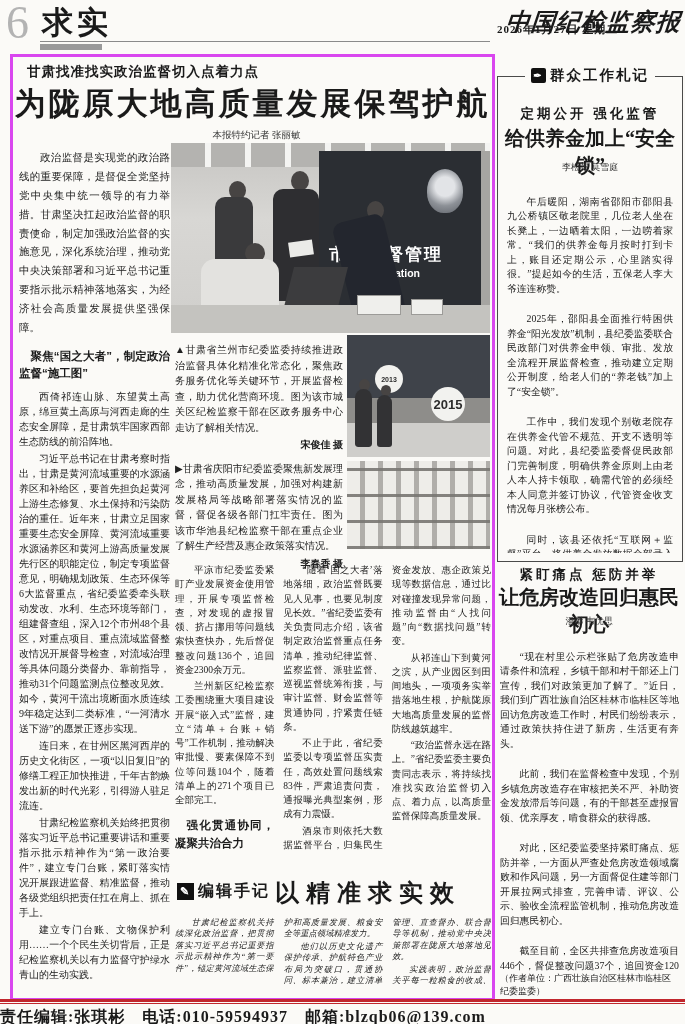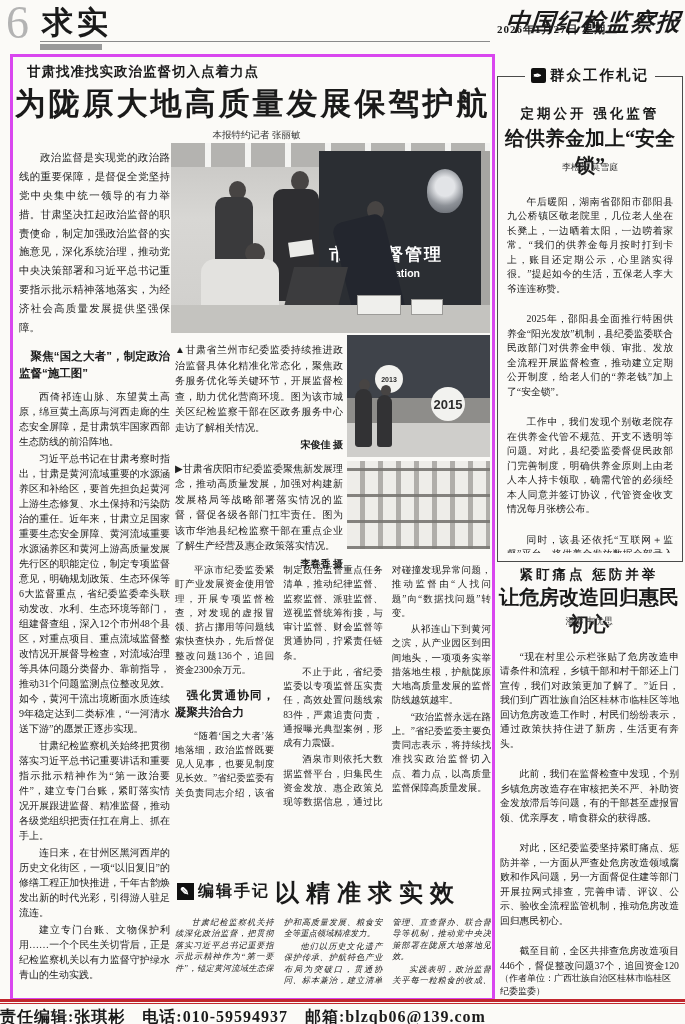--- a/index.html
+++ b/index.html
@@ -121,22 +121,22 @@
     <div class="table-strip"></div>
     <div class="device" style="left:186px;top:152px;width:42px;height:18px;"></div>
     <div class="device" style="left:240px;top:156px;width:30px;height:14px;"></div>
   </div>
 
   <div class="abs leftcol">
     <p class="intro">政治监督是实现党的政治路线的重要保障，是督促全党坚持党中央集中统一领导的有力举措。甘肃坚决扛起政治监督的职责使命，制定加强政治监督的实施意见，深化系统治理，推动党中央决策部署和习近平总书记重要指示批示精神落地落实，为经济社会高质量发展提供坚强保障。</p>
     <div class="subhead">聚焦“国之大者”，制定政治监督“施工图”</div>
     <p>西倚祁连山脉、东望黄土高原，绵亘黄土高原与河西走廊的生态安全屏障，是甘肃筑牢国家西部生态防线的前沿阵地。</p>
     <p>习近平总书记在甘肃考察时指出，甘肃是黄河流域重要的水源涵养区和补给区，要首先担负起黄河上游生态修复、水土保持和污染防治的重任。近年来，甘肃立足国家重要生态安全屏障、黄河流域重要水源涵养区和黄河上游高质量发展先行区的职能定位，制定专项监督意见，明确规划政策、生态环保等6大监督重点，省纪委监委牵头联动发改、水利、生态环境等部门，组建督查组，深入12个市州48个县区，对重点项目、重点流域监督整改情况开展督导检查，对流域治理等具体问题分类督办、靠前指导，推动31个问题监测点位整改见效。如今，黄河干流出境断面水质连续9年稳定达到二类标准，“一河清水送下游”的愿景正逐步实现。</p>
+    <p>连日来，在甘州区黑河西岸的历史文化街区，一项“以旧复旧”的修缮工程正加快推进，千年古韵焕发出新的时代光彩，引得游人驻足流连。</p>
     <p>甘肃纪检监察机关始终把贯彻落实习近平总书记重要讲话和重要指示批示精神作为“第一政治要件”，建立专门台账，紧盯落实情况开展跟进监督、精准监督，推动各级党组织把责任扛在肩上、抓在手上。</p>
-    <p>连日来，在甘州区黑河西岸的历史文化街区，一项“以旧复旧”的修缮工程正加快推进，千年古韵焕发出新的时代光彩，引得游人驻足流连。</p>
     <p>建立专门台账、文物保护利用……一个个民生关切背后，正是纪检监察机关以有力监督守护绿水青山的生动实践。</p>
 
   </div>
 
   <div class="abs caption-col">
     <div>▲甘肃省兰州市纪委监委持续推进政治监督具体化精准化常态化，聚焦政务服务优化等关键环节，开展监督检查，助力优化营商环境。图为该市城关区纪检监察干部在区政务服务中心走访了解相关情况。</div>
     <div class="credit">宋俊佳 摄</div>
     <div>▶甘肃省庆阳市纪委监委聚焦新发展理念，推动高质量发展，加强对构建新发展格局等战略部署落实情况的监督，督促各级各部门扛牢责任。图为该市华池县纪检监察干部在重点企业了解生产经营及惠企政策落实情况。</div>
     <div class="credit">李春香 摄</div>
   </div>
@@ -147,20 +147,21 @@
     <div class="fig-head" style="left:12px;top:44px;width:11px;height:12px;"></div>
     <div class="fig-body" style="left:8px;top:54px;width:17px;height:58px;"></div>
     <div class="fig-head" style="left:34px;top:50px;width:10px;height:11px;"></div>
     <div class="fig-body" style="left:30px;top:60px;width:15px;height:52px;"></div>
   </div>
 
   <div class="abs photo-b"></div>
 
   <div class="abs midband">
     <p>平凉市纪委监委紧盯产业发展资金使用管理，开展专项监督检查，对发现的虚报冒领、挤占挪用等问题线索快查快办，先后督促整改问题136个，追回资金2300余万元。</p>
+    <p>兰州新区纪检监察工委围绕重大项目建设开展“嵌入式”监督，建立“清单＋台账＋销号”工作机制，推动解决审批慢、要素保障不到位等问题104个，随着清单上的271个项目已全部完工。</p>
     <div class="subhead">强化贯通协同，凝聚共治合力</div>
     <p>“随着‘国之大者’落地落细，政治监督既要见人见事，也要见制度见长效。”省纪委监委有关负责同志介绍，该省制定政治监督重点任务清单，推动纪律监督、监察监督、派驻监督、巡视监督统筹衔接，与审计监督、财会监督等贯通协同，拧紧责任链条。</p>
     <p>不止于此，省纪委监委以专项监督压实责任，高效处置问题线索83件，严肃追责问责，通报曝光典型案例，形成有力震慑。</p>
     <p>酒泉市则依托大数据监督平台，归集民生资金发放、惠企政策兑现等数据信息，通过比对碰撞发现异常问题，推动监督由“人找问题”向“数据找问题”转变。</p>
     <p>从祁连山下到黄河之滨，从产业园区到田间地头，一项项务实举措落地生根，护航陇原大地高质量发展的监督防线越筑越牢。</p>
     <p>“政治监督永远在路上。”省纪委监委主要负责同志表示，将持续找准找实政治监督切入点、着力点，以高质量监督保障高质量发展。</p>
   </div>
 
   <div class="abs note-box">
     <div class="note-label">

